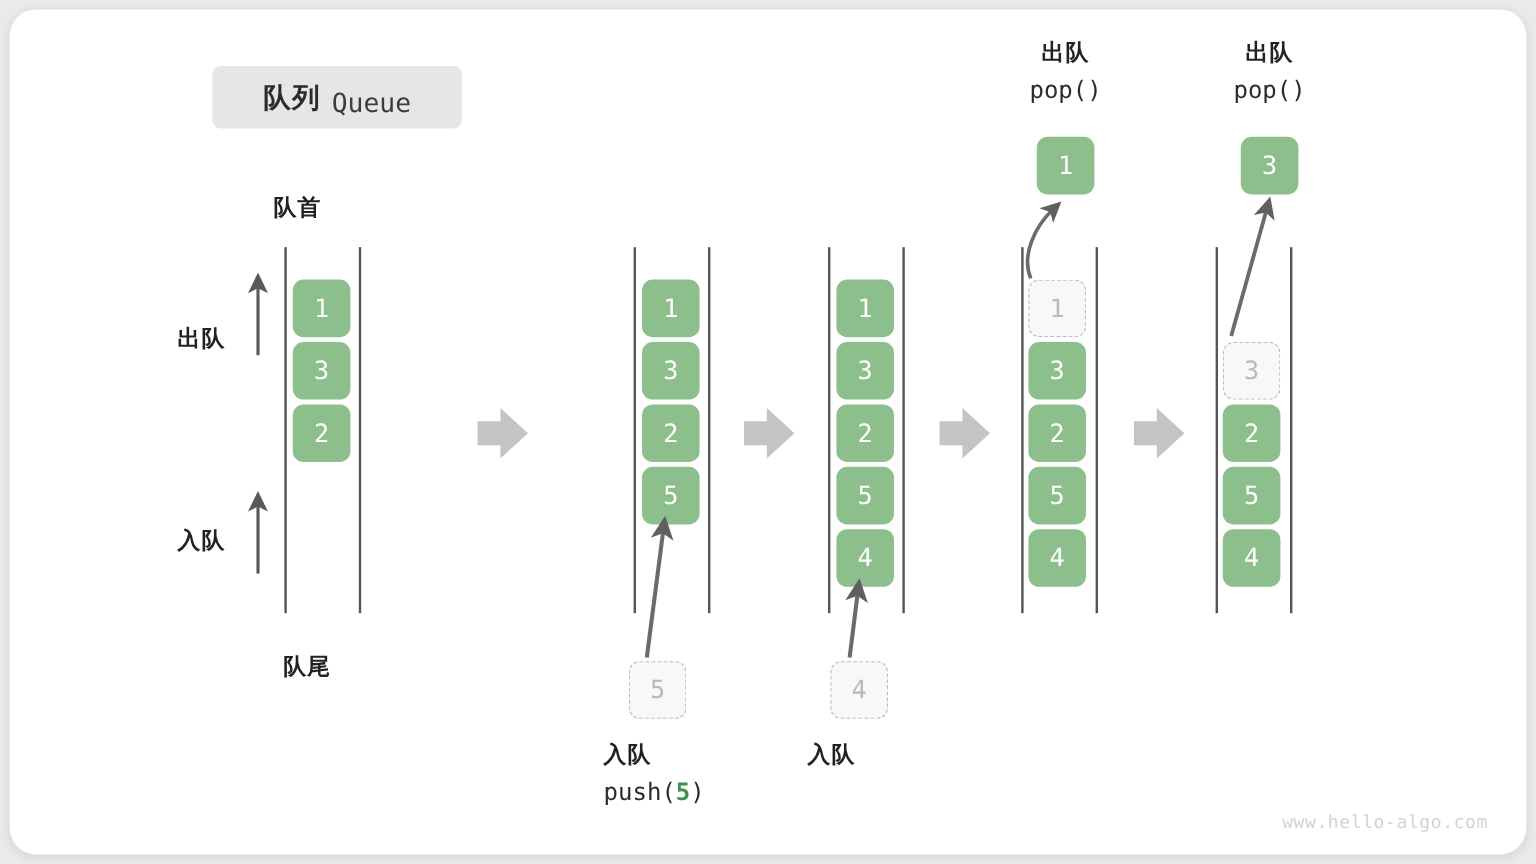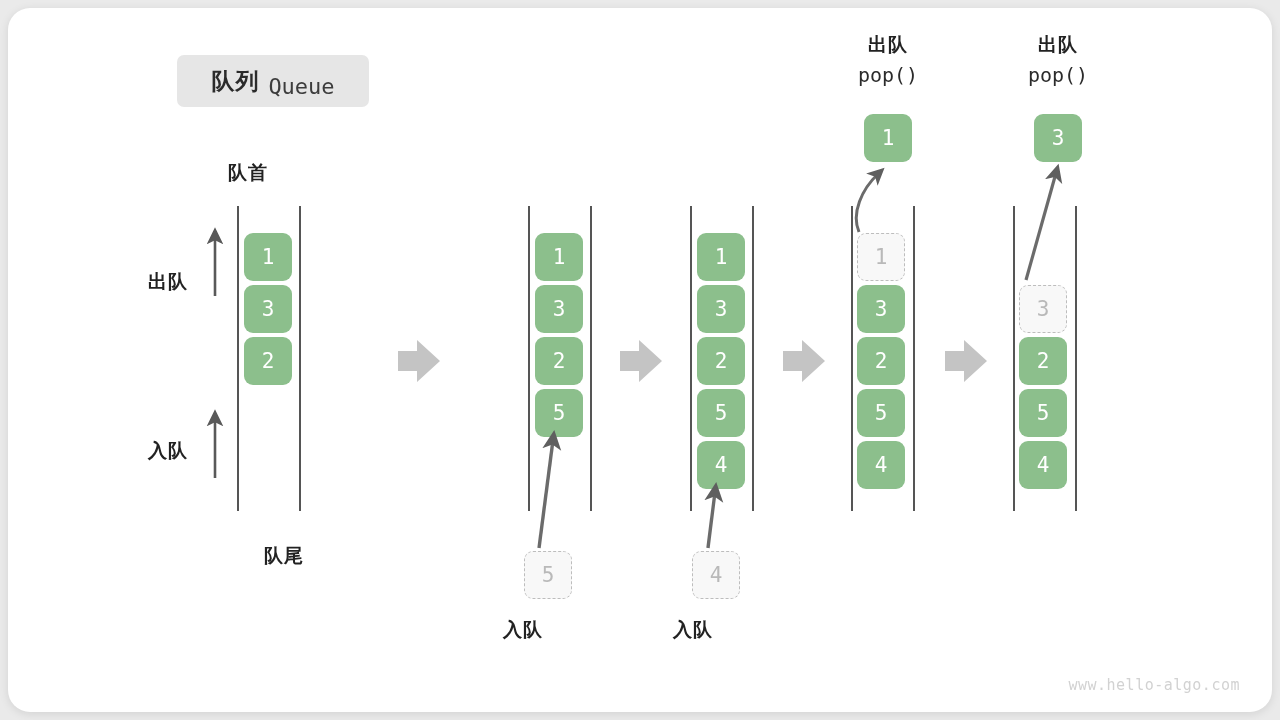--- a/index.html
+++ b/index.html
@@ -29,21 +29,21 @@
     border-radius: 22px;
     box-shadow: 0 2px 10px rgba(0,0,0,0.10);
     overflow: hidden;
   }
 
   
   .title-badge {
     position: absolute;
     left: 169px;
     top: 47px;
-    width: 192px;
+    width: 208px;
     height: 52px;
     background: #e6e6e6;
     border-radius: 7px;
     display: flex;
     align-items: center;
     justify-content: center;
     gap: 9px;
   }
   .title-cn {
     font-size: 23px;
@@ -141,21 +141,21 @@
 
 <div id="canvas">
   <div class="card">
 
     <div class="title-badge">
       <span class="title-cn">队列</span>
       <span class="title-en">Queue</span>
     </div>
 
     <div class="lbl-cn" style="left:220px; top:152px;">队首</div>
-    <div class="lbl-cn" style="left:228px; top:535px;margin-left:28px;">队尾</div>
+    <div class="lbl-cn" style="left:228px; top:535px;">队尾</div>
     <div class="lbl-cn" style="left:140px; top:261px;">出队</div>
     <div class="lbl-cn" style="left:140px; top:430px;">入队</div>
 
     <div class="rail" style="left:229px; top:198px; height:305px;"></div>
     <div class="rail" style="left:291px; top:198px; height:305px;"></div>
 
     <div class="cell" style="left:236px; top:225px;">1</div>
     <div class="cell" style="left:236px; top:277px;">3</div>
     <div class="cell" style="left:236px; top:329px;">2</div>
 
@@ -163,20 +163,21 @@
     <div class="rail" style="left:582px; top:198px; height:305px;"></div>
 
     <div class="cell" style="left:527px; top:225px;">1</div>
     <div class="cell" style="left:527px; top:277px;">3</div>
     <div class="cell" style="left:527px; top:329px;">2</div>
     <div class="cell" style="left:527px; top:381px;">5</div>
     <div class="cell ghost" style="left:516px; top:543px;">5</div>
 
     <div class="op-label" style="left:495px; top:607px; width:140px; text-align:left;">
       <div class="line-cn">入队</div>
+      <div class="line-code"><span>push(</span><span class="num-green">5</span><span>)</span></div>
     </div>
 
     <div class="rail" style="left:682px; top:198px; height:305px;"></div>
     <div class="rail" style="left:744px; top:198px; height:305px;"></div>
 
     <div class="cell" style="left:689px; top:225px;">1</div>
     <div class="cell" style="left:689px; top:277px;">3</div>
     <div class="cell" style="left:689px; top:329px;">2</div>
     <div class="cell" style="left:689px; top:381px;">5</div>
     <div class="cell" style="left:689px; top:433px;">4</div>

